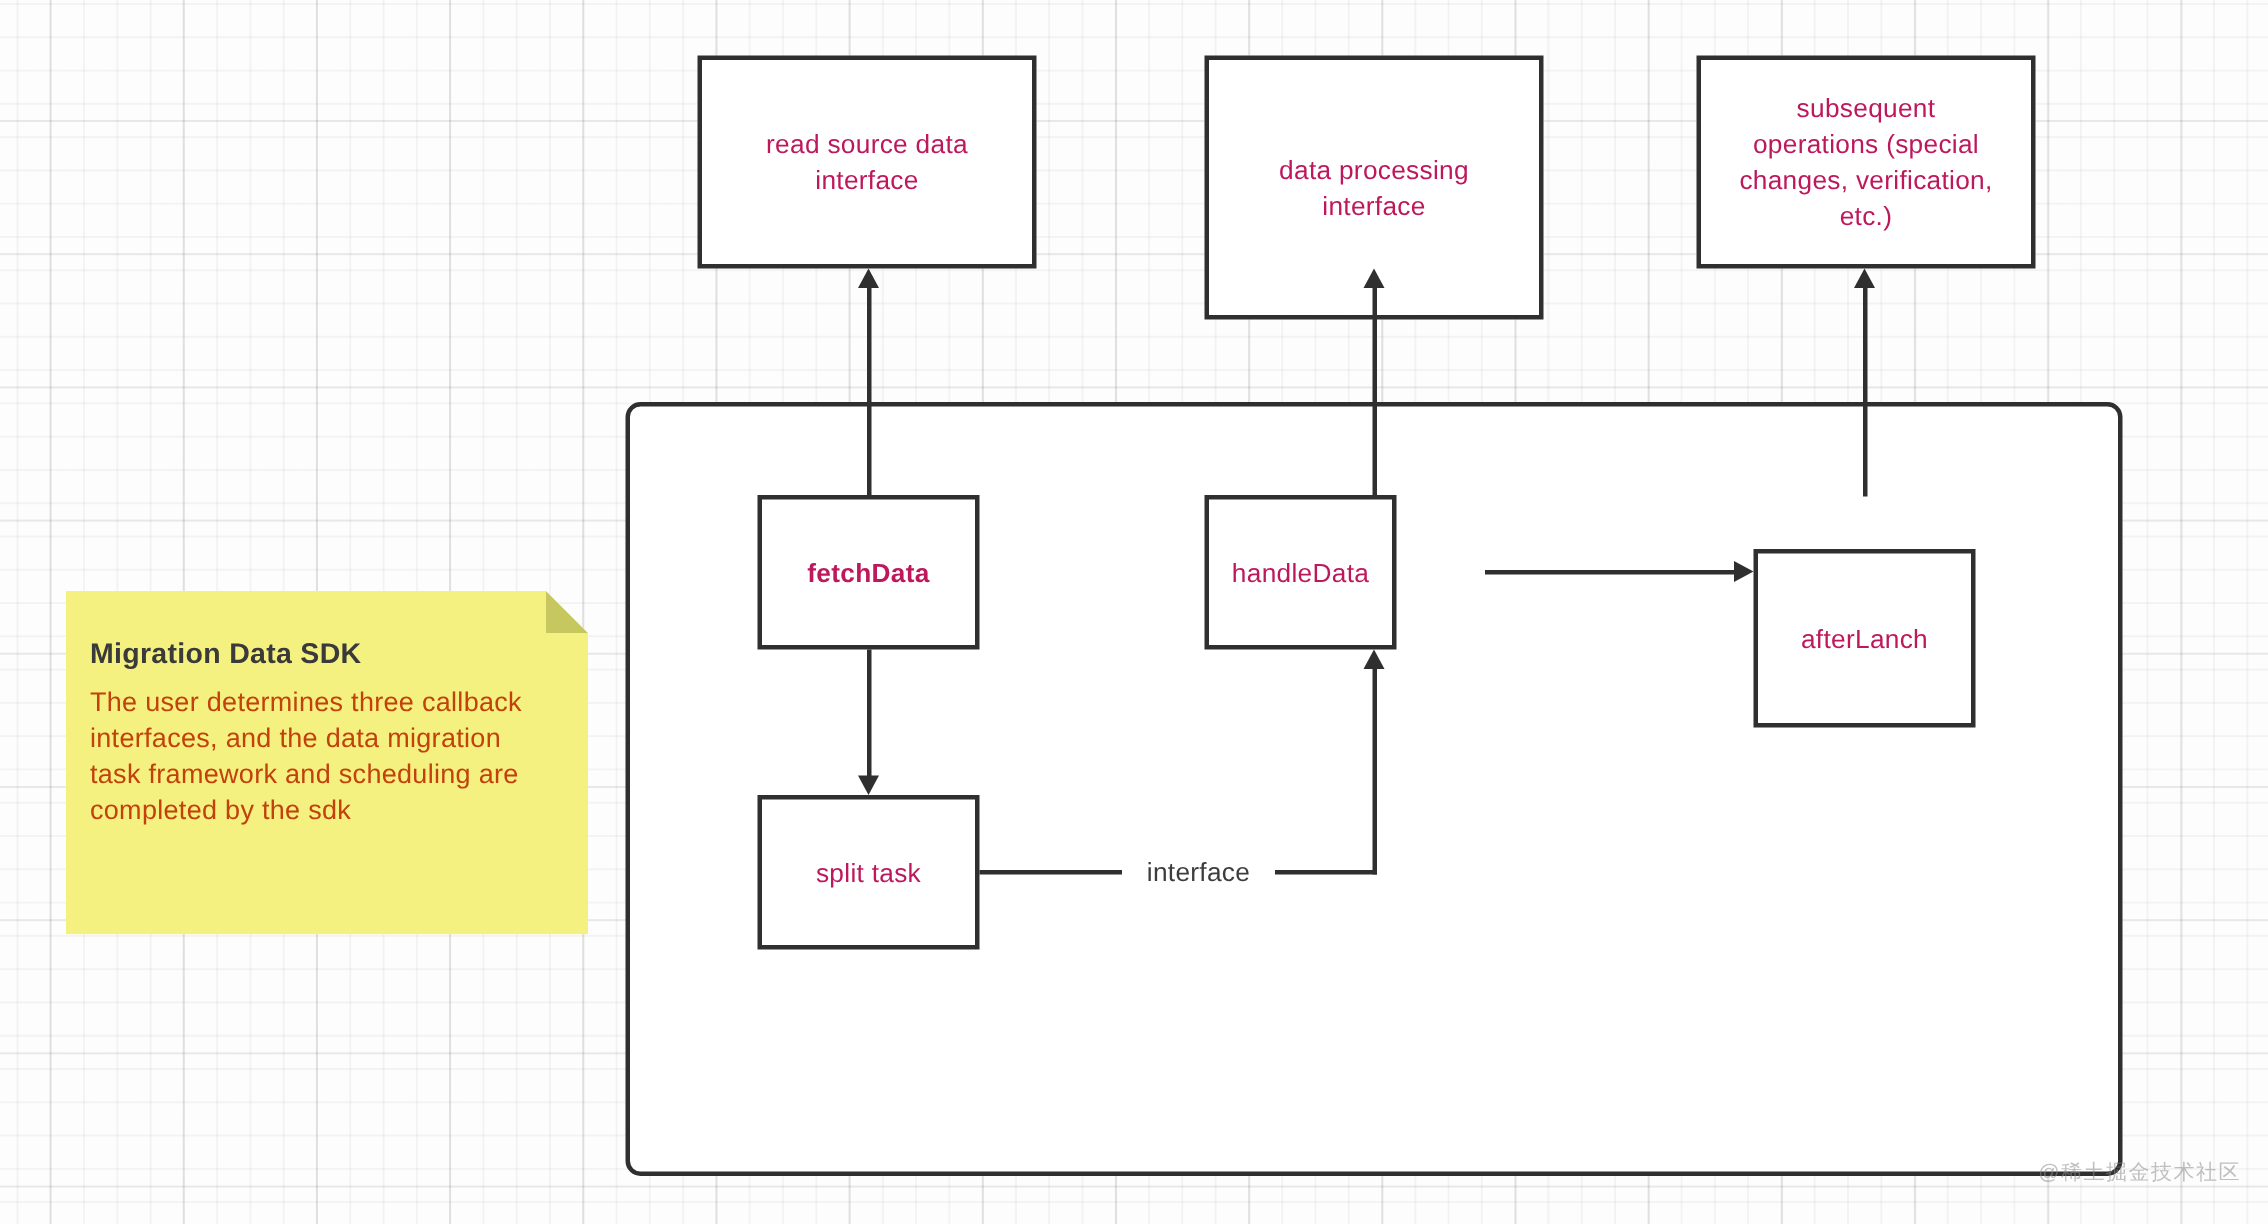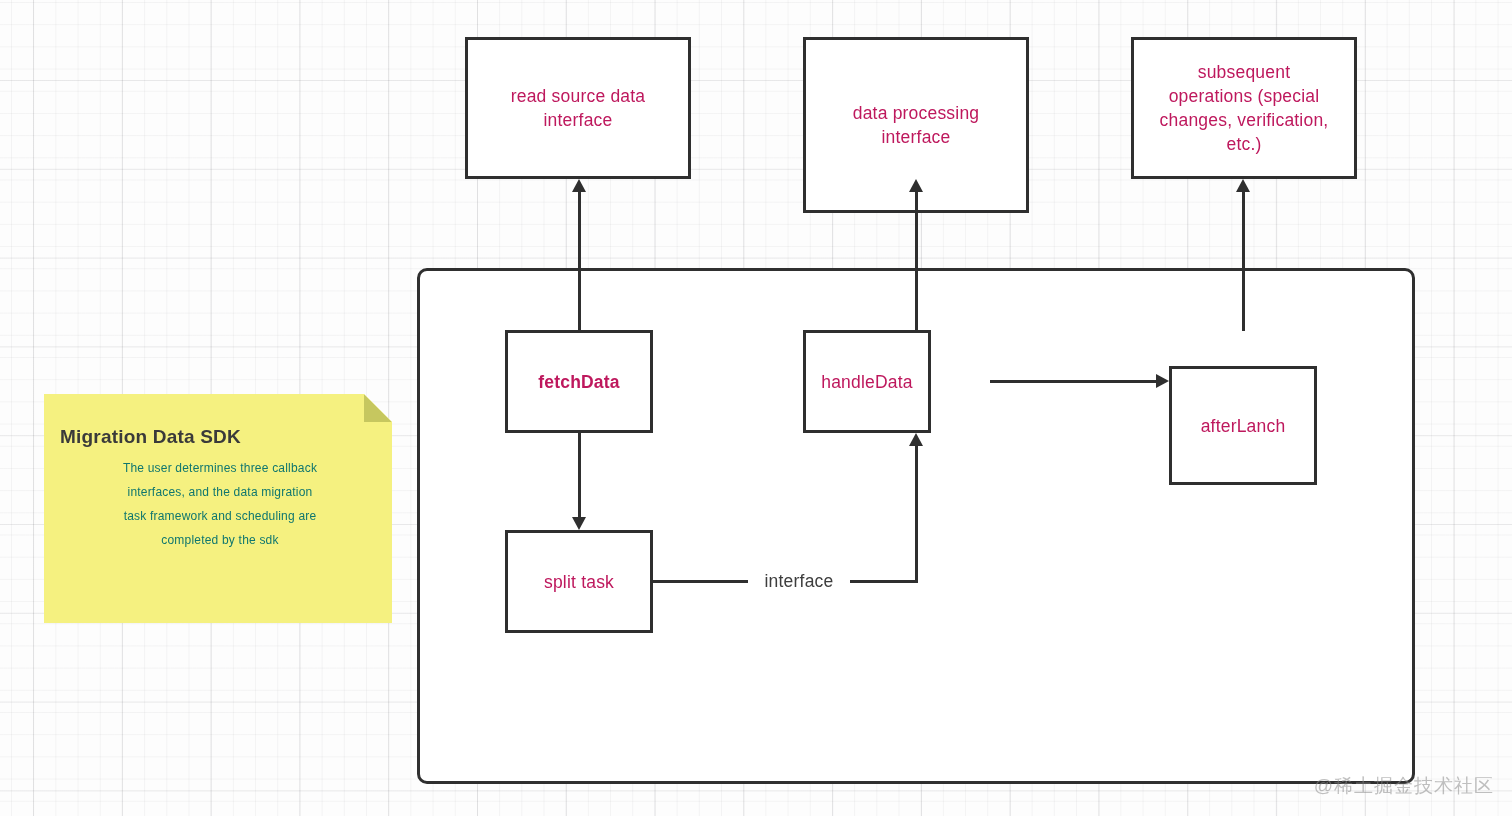--- a/index.html
+++ b/index.html
@@ -113,32 +113,31 @@
     font-size: 19px;
     font-weight: bold;
     color: #3a3a3a;
     letter-spacing: 0.2px;
     margin-top: 16px;
   }
   .note-body {
     position: absolute;
     left: 16px; top: 62px;
     width: 320px;
-    font-size: 12px;
+    font-size: 18px;
     line-height: 24px;
-    color: #0f766e;
+    color: #c2410c;
     white-space: pre-line;
     letter-spacing: 0.2px;
-    text-align: center;
   }
 
   .watermark {
     position: absolute;
     right: 18px; top: 773px;
-    font-size: 19px;
+    font-size: 14px;
     color: rgba(140,140,140,0.55);
     letter-spacing: 1px;
     z-index: 10;
     text-align: center;
   }
 </style>
 </head>
 <body>
 
 <div class="stage">

